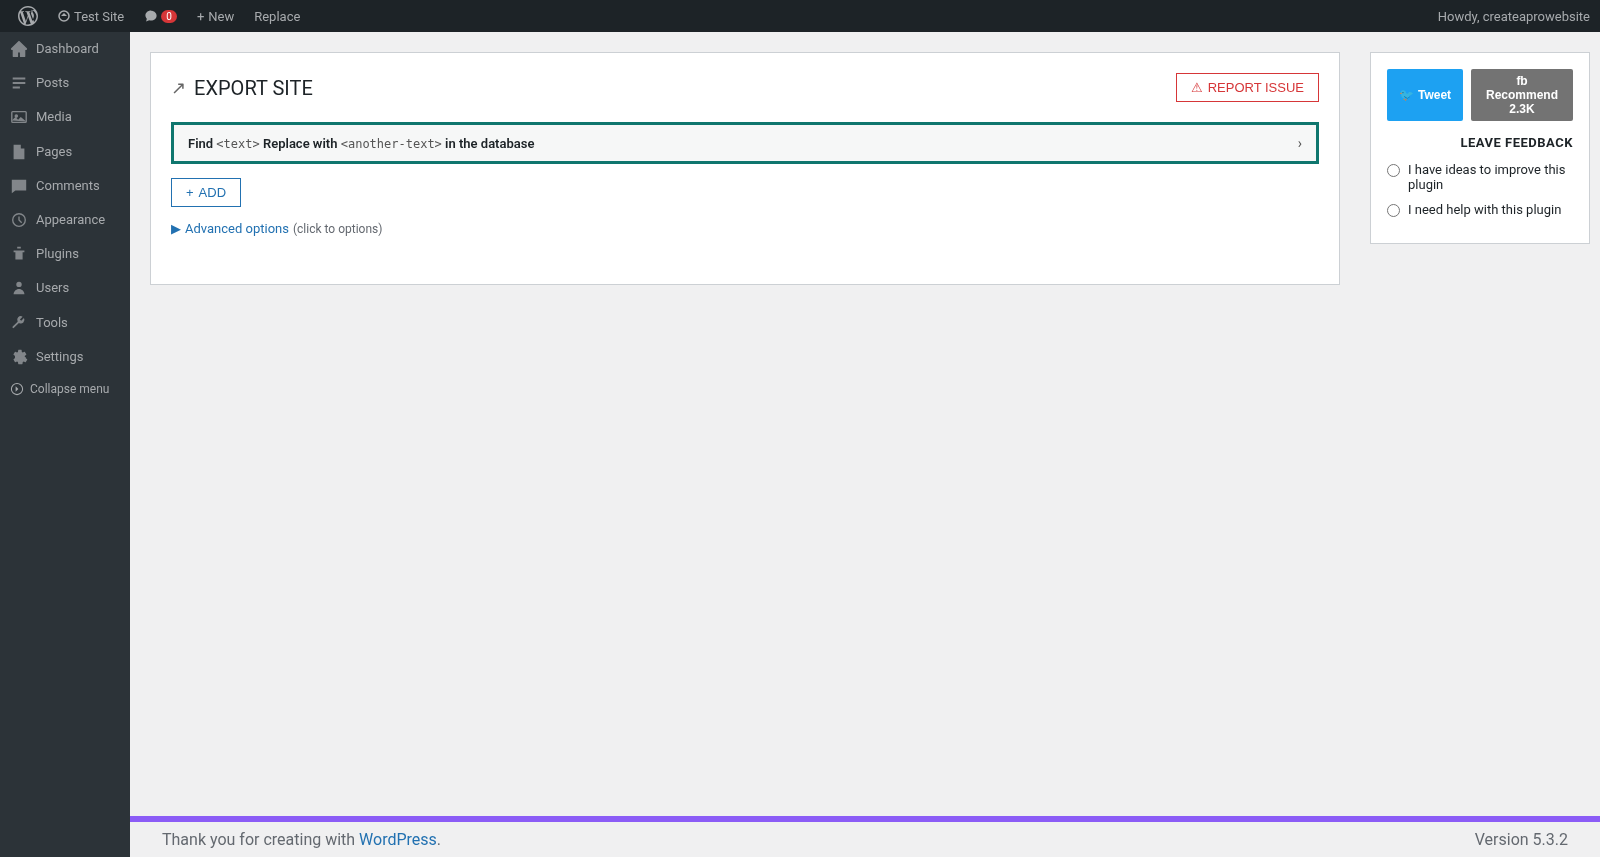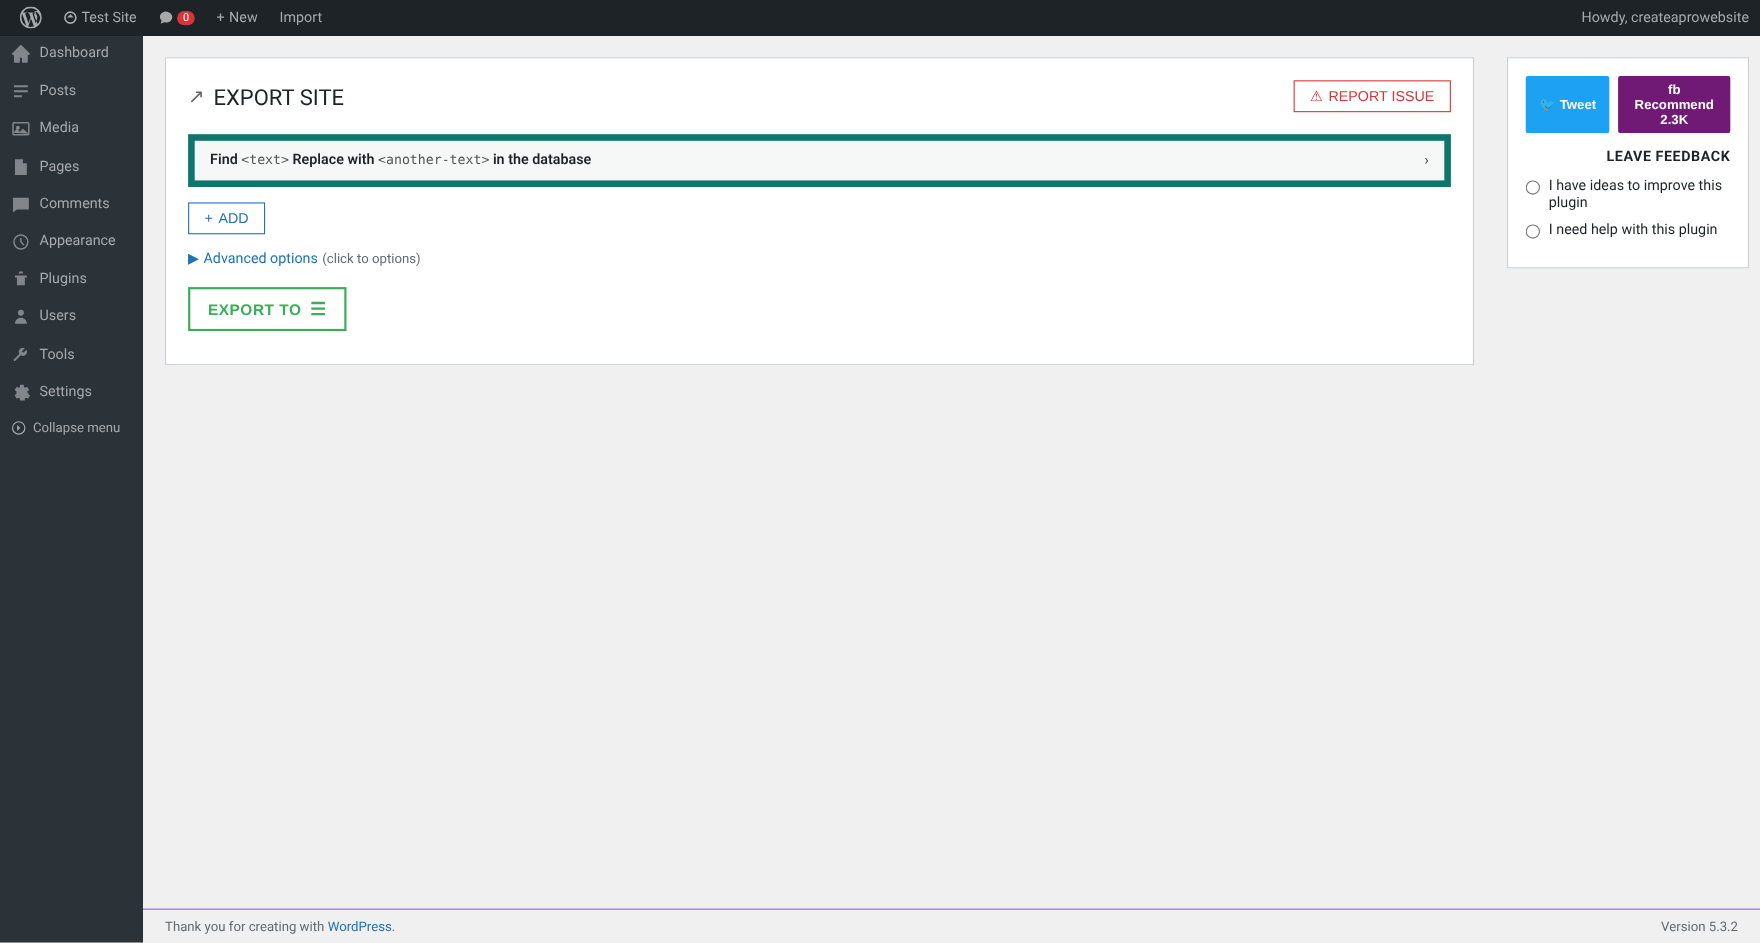--- a/index.html
+++ b/index.html
@@ -114,24 +114,25 @@
       padding: 6px 14px;
       cursor: pointer;
       font-size: 13px;
       display: flex;
       align-items: center;
       gap: 5px;
     }
 
     
     .find-replace-row {
-      border: 6px solid #0f766e;
+      border: 3px solid #0f766e;
       background: #f6f7f7;
       padding: 10px 14px;
       display: flex;
+      align-items: center;
       justify-content: space-between;
       margin-bottom: 14px;
       cursor: pointer;
     }
     .find-replace-text { color: #1d2327; font-size: 13px; }
     .find-replace-text code { background: transparent; font-family: monospace; font-size: 12px; color: #555; }
     .find-replace-text strong { font-weight: 600; }
     .chevron-right { color: #555; font-size: 14px; }
 
     
@@ -203,21 +204,21 @@
       padding: 5px 12px;
       cursor: pointer;
       font-size: 12px;
       font-weight: 600;
       display: flex;
       align-items: center;
       gap: 4px;
       border-radius: 2px;
     }
     .recommend-btn {
-      background: #701a75;
+      background: #737373;
       color: #fff;
       border: none;
       padding: 5px 10px;
       cursor: pointer;
       font-size: 12px;
       font-weight: 600;
       display: flex;
       align-items: center;
       gap: 4px;
       border-radius: 2px;
@@ -236,27 +237,27 @@
       margin-bottom: 10px;
     }
     .radio-option input[type="radio"] {
       margin-top: 2px;
       flex-shrink: 0;
     }
     .radio-label { font-size: 13px; color: #1d2327; }
 
     
     #wpfooter {
-      padding: 8px 20px;
+      padding: 8px 32px;
       display: flex;
       justify-content: space-between;
       align-items: center;
       color: #646970;
-      font-size: 12px;
-      border-top: 1px solid #8b5cf6;
+      font-size: 16px;
+      border-top: 6px solid #8b5cf6;
       background: #f0f0f1;
       margin-top: auto;
     }
     #wpfooter a { color: #2271b1; text-decoration: none; }
 
     .main-area {
       display: flex;
       flex: 1;
       min-height: calc(100vh - 32px);
       flex-direction: column;
@@ -292,21 +293,21 @@
         </svg>
       <span class="bubble">0</span>
     </div>
 
     <div class="ab-item">
       <span>+</span>
       <span>New</span>
     </div>
 
     <div class="ab-item">
-      <span>Import</span>
+      <span>Replace</span>
     </div>
   </div>
   <div class="ab-right">
     <span>Howdy, createaprowebsite</span>
   </div>
 </div>
 
 <div id="wpwrap">
 
   <div id="adminmenu">
@@ -428,24 +429,20 @@
             </button>
 
             <div class="advanced-options-row">
               <span class="advanced-options-link">
                 <span>▶</span>
                 <span>Advanced options</span>
                 <span class="advanced-hint">(click to options)</span>
               </span>
             </div>
 
-            <button class="export-to-btn">
-              <span>EXPORT TO</span>
-              <span class="hamburger-icon">☰</span>
-            </button>
           </div>
         </div>
       </div>
 
       <div id="wpright">
         <div class="feedback-panel">
           <div class="social-buttons">
             <button class="tweet-btn">
               <span>🐦</span>
               <span>Tweet</span>

